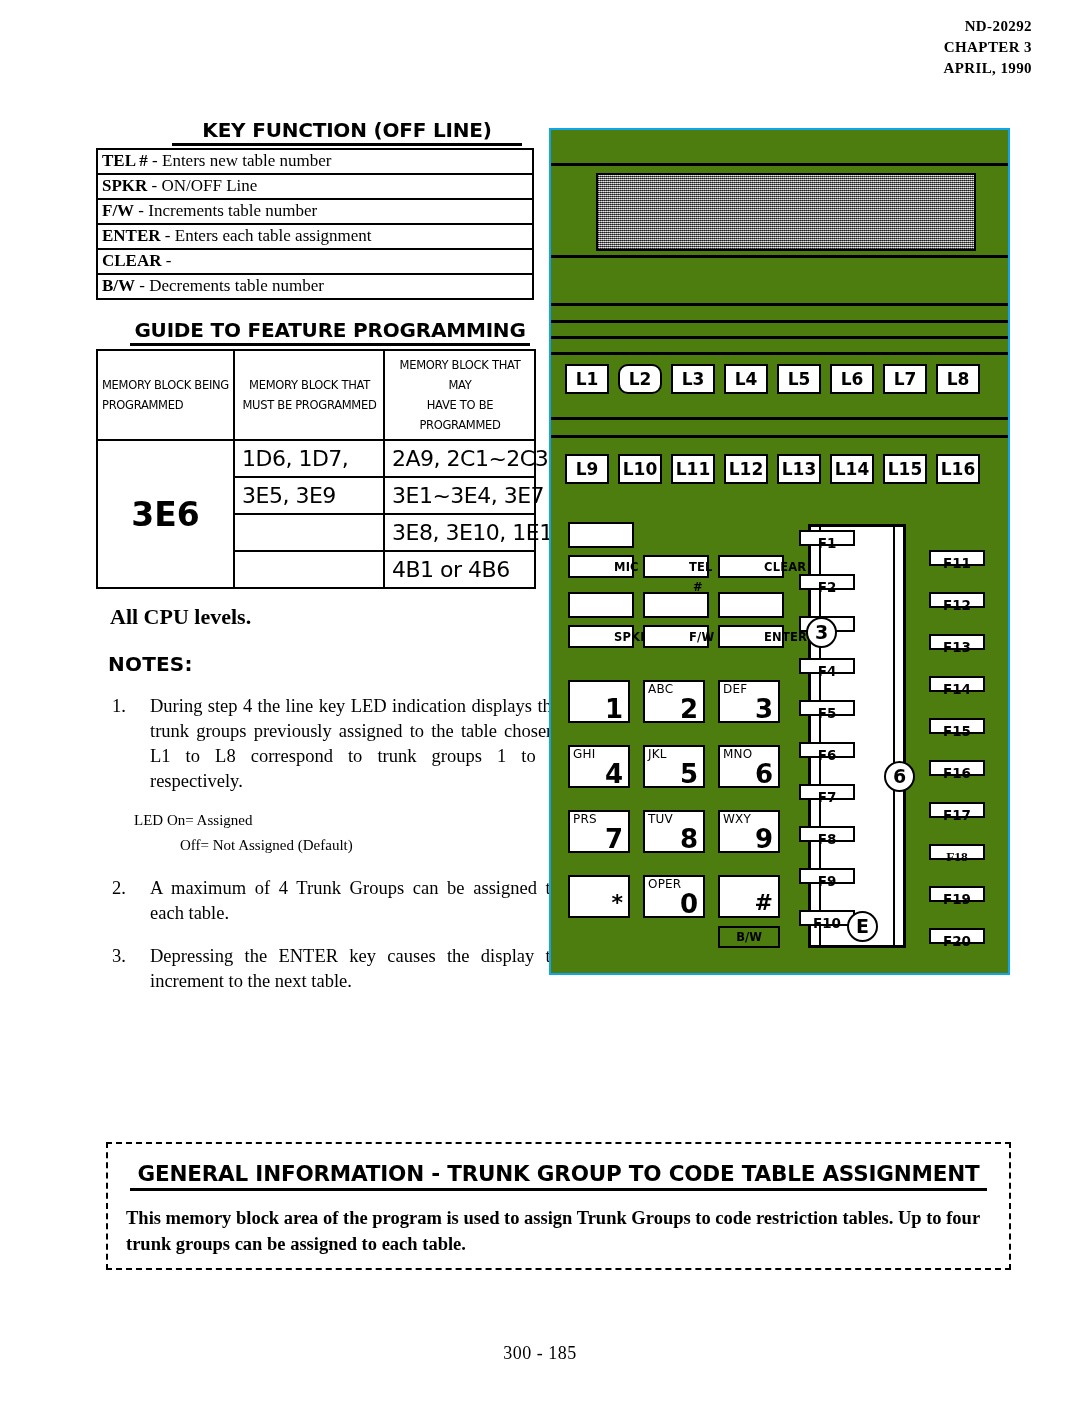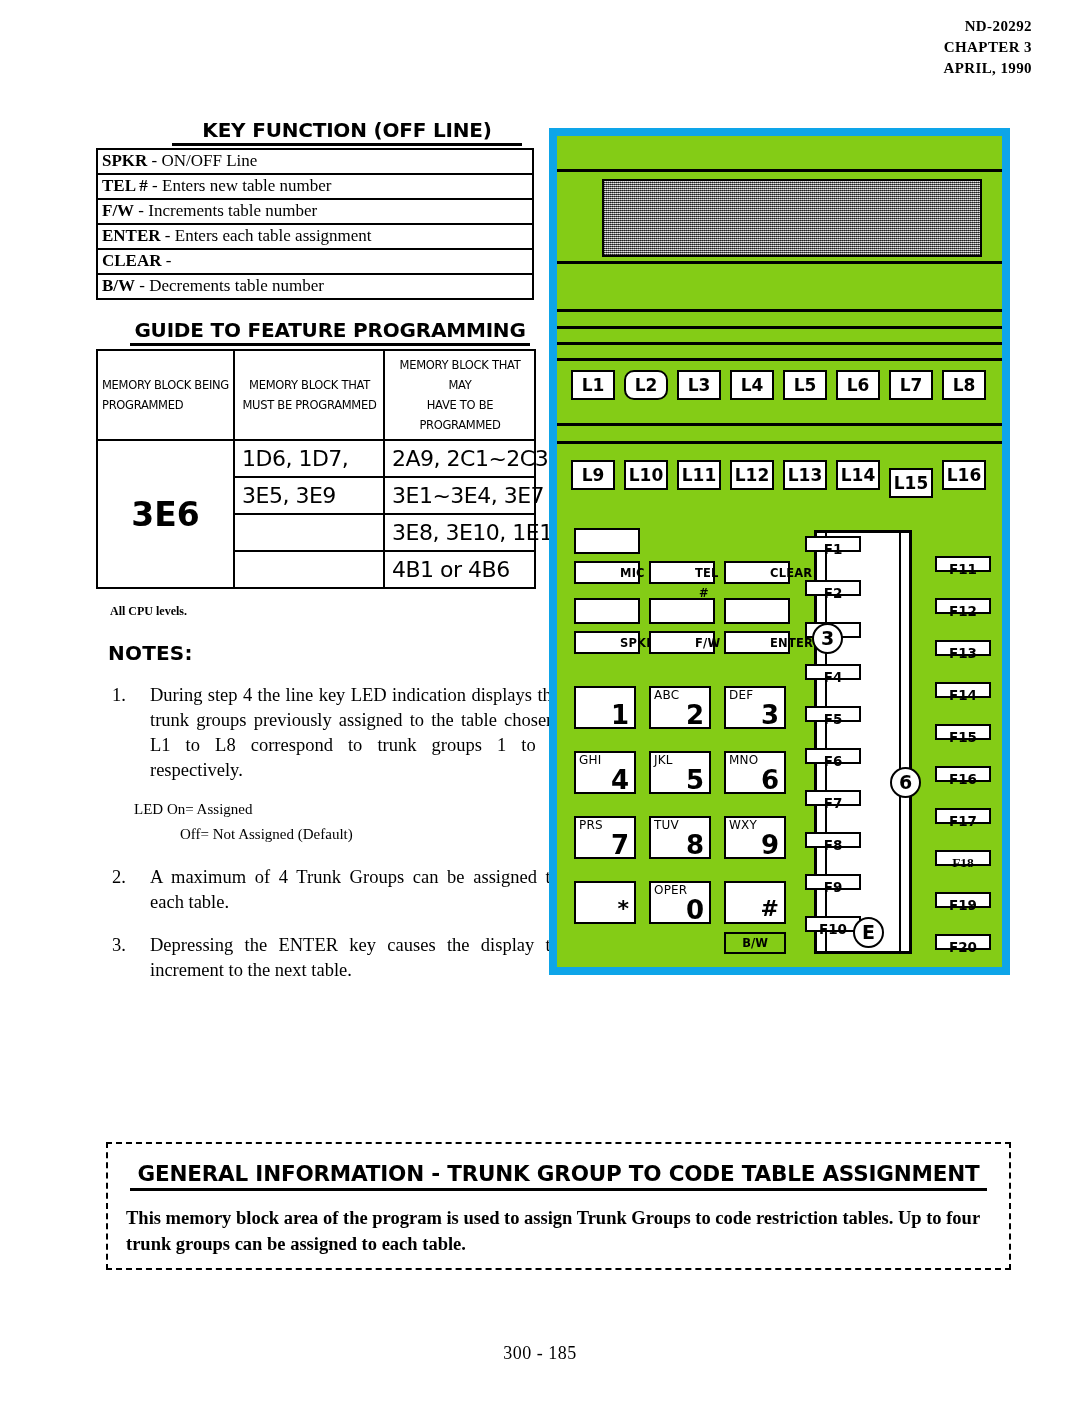--- a/index.html
+++ b/index.html
@@ -104,21 +104,21 @@
     letter-spacing: -0.5px;
     padding: 2px 3px 3px 7px;
     height: 30px;
     white-space: nowrap;
   }
 
   
   .cpu-line {
     font-family: "Liberation Serif", serif;
     font-weight: bold;
-    font-size: 12px;
+    font-size: 22px;
     margin-top: 15px;
     margin-left: 14px;
   }
   .notes-title {
     font-family: "DejaVu Sans", sans-serif;
     font-weight: bold;
     font-size: 20px;
     margin-top: 22px;
     margin-left: 12px;
     letter-spacing: 0.2px;
@@ -152,23 +152,23 @@
   }
   .led-block .row2 { margin-left: 46px; }
 
   
   .phone {
     position: absolute;
     left: 549px;
     top: 128px;
     width: 461px;
     height: 847px;
-    border: 8px solid #0ea5e9;
-    box-sizing: border-box;
-    background: #84cc16;
+    border: 2px solid #0ea5e9;
+    box-sizing: border-box;
+    background: #4d7c0f;
   }
   .phone-strip {
     position: absolute;
     left: 0;
     width: 100%;
     border-bottom: 3px solid #000;
     box-sizing: border-box;
   }
   .lcd {
     position: absolute;
@@ -343,30 +343,30 @@
 </div>
 
 <div class="left-col">
 
   <div class="section-title kf">KEY FUNCTION (OFF LINE)</div>
 
   <table class="kf-table">
     <tbody>
       <tr>
         <td>
+          <span class="kf-key">TEL #</span>
+          <span class="kf-desc">-</span>
+          <span class="kf-desc">Enters new table number</span>
+        </td>
+      </tr>
+      <tr>
+        <td>
           <span class="kf-key">SPKR</span>
           <span class="kf-desc">-</span>
           <span class="kf-desc">ON/OFF Line</span>
-        </td>
-      </tr>
-      <tr>
-        <td>
-          <span class="kf-key">TEL #</span>
-          <span class="kf-desc">-</span>
-          <span class="kf-desc">Enters new table number</span>
         </td>
       </tr>
       <tr>
         <td>
           <span class="kf-key">F/W</span>
           <span class="kf-desc">-</span>
           <span class="kf-desc">Increments table number</span>
         </td>
       </tr>
       <tr>
@@ -483,21 +483,21 @@
 
   <div class="phone-strip" style="top:272px; height:18px;"></div>
   <div class="phone-strip" style="top:290px; height:18px;"></div>
 
   <div class="key linekey" style="left:14px;  top:324px;">L9</div>
   <div class="key linekey" style="left:67px;  top:324px;">L10</div>
   <div class="key linekey" style="left:120px; top:324px;">L11</div>
   <div class="key linekey" style="left:173px; top:324px;">L12</div>
   <div class="key linekey" style="left:226px; top:324px;">L13</div>
   <div class="key linekey" style="left:279px; top:324px;">L14</div>
-  <div class="key linekey" style="left:332px; top:324px;margin-top:8px;">L15</div>
+  <div class="key linekey" style="left:332px; top:324px;">L15</div>
   <div class="key linekey" style="left:385px; top:324px;">L16</div>
 
   <div class="ledbox" style="left:17px;  top:392px;"></div>
   <div class="key funckey" style="left:17px;  top:425px;">MIC</div>
   <div class="key funckey" style="left:92px;  top:425px;">TEL #</div>
   <div class="key funckey" style="left:167px; top:425px;">CLEAR</div>
 
   <div class="ledbox" style="left:17px;  top:462px;"></div>
   <div class="ledbox" style="left:92px;  top:462px;"></div>
   <div class="ledbox" style="left:167px; top:462px;"></div>

